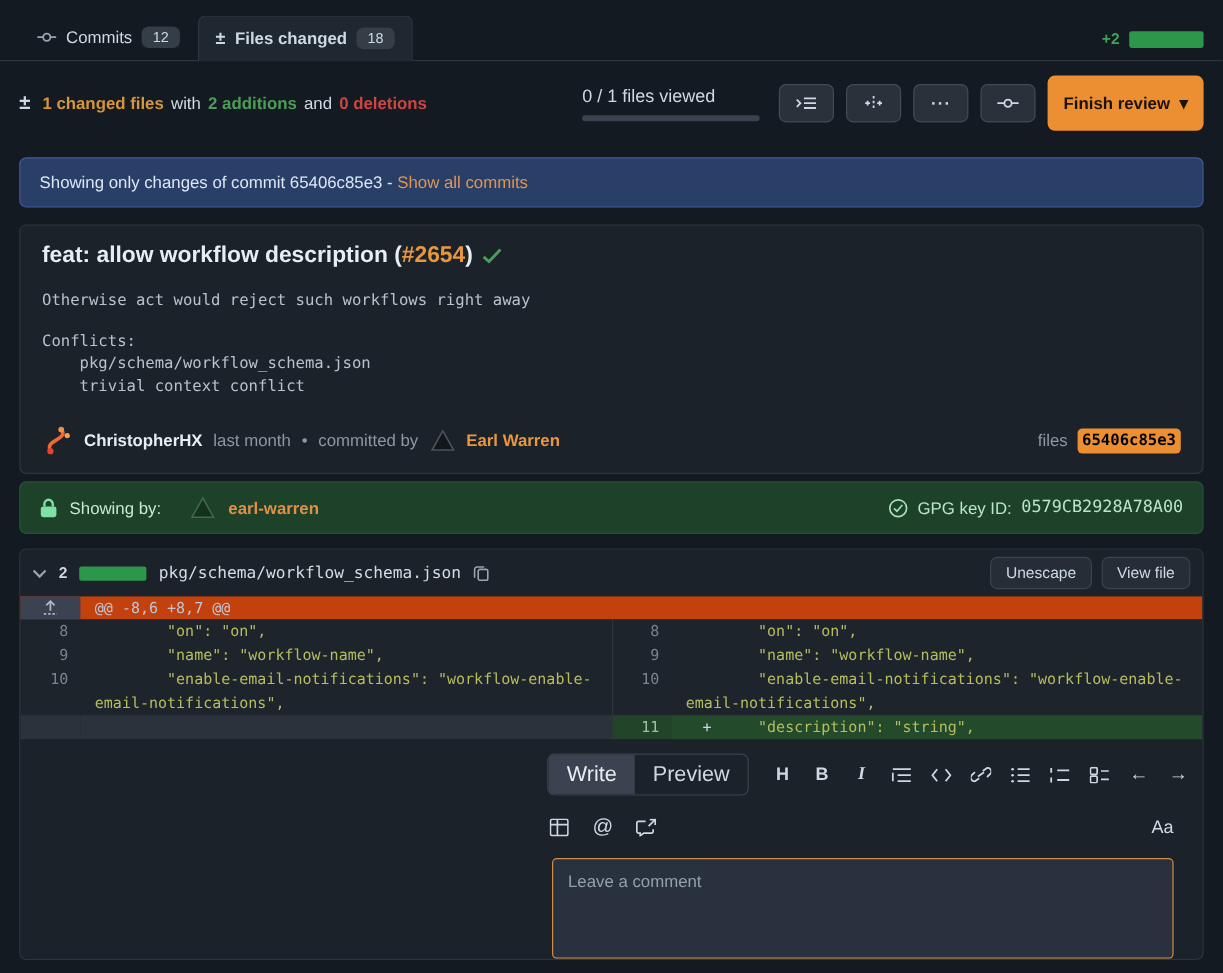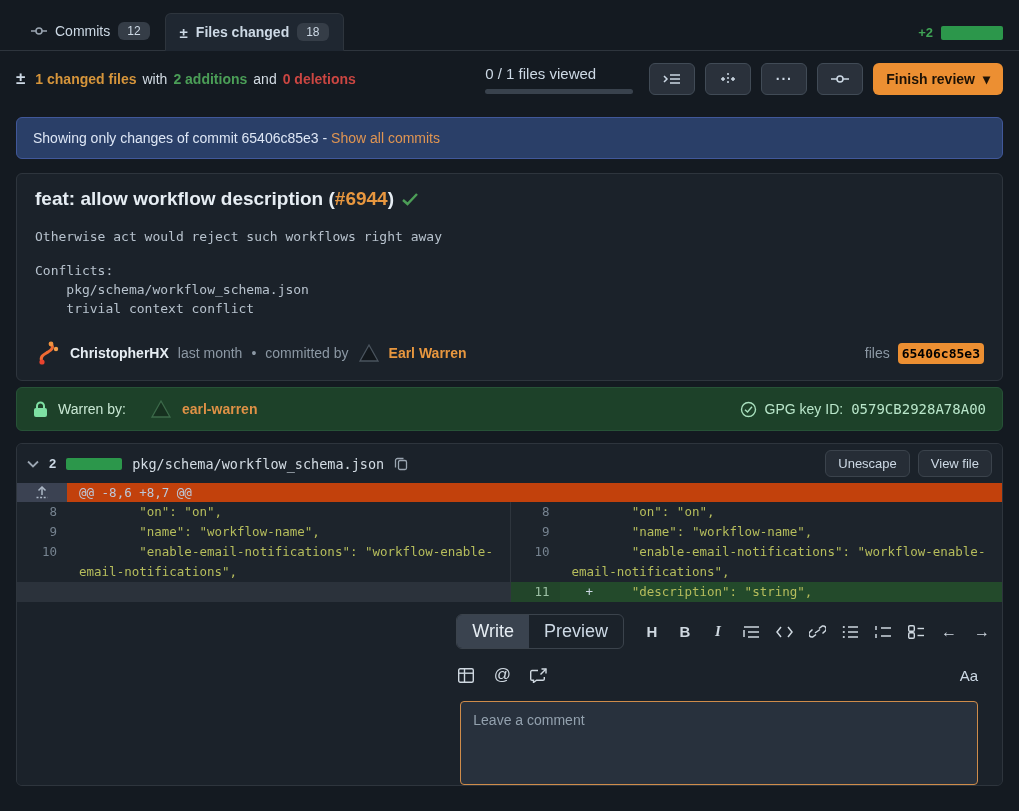--- a/index.html
+++ b/index.html
@@ -31,21 +31,21 @@
   .pm { font-size:17px; color:#cdd9e5; font-weight:bold; margin-right:4px; }
   .gold { color:#d6953b; font-weight:bold; }
   .grn  { color:#4b9e57; font-weight:bold; }
   .red  { color:#cb4642; font-weight:bold; }
   .sumright { margin-left:auto; display:flex; align-items:center; gap:10px; }
   .viewedbox { display:flex; flex-direction:column; align-items:flex-start; margin-right:6px; }
   .viewedbox .vtxt { font-size:15px; color:#cdd9e5; }
   .progress { width:148px; height:5px; background:#39424d; border-radius:3px; margin-top:7px; }
   .ibtn { width:46px; height:32px; background:#2a313b; border:1px solid #414b56; border-radius:6px;
           display:flex; align-items:center; justify-content:center; color:#cdd9e5; cursor:pointer; }
-  .finish { height:32px; background:#ec8f32; color:#1d1206; font-weight:bold; border:none; border-radius:6px;
+  .finish { height:46px; background:#ec8f32; color:#1d1206; font-weight:bold; border:none; border-radius:6px;
             padding:0 13px; display:flex; align-items:center; gap:8px; font-size:14px; cursor:pointer; }
 
   
   .banner { margin:12px 16px 14px 16px; background:#2a3f68; border:1px solid #41589a; border-radius:6px;
             padding:12px 16px; color:#dde6f5; }
   .banner a { color:#e09552; text-decoration:none; cursor:pointer; }
 
   
   .card { margin:0 16px; background:#1b222a; border:1px solid #2e353d; border-radius:6px; }
   .commitcard { padding:14px 18px 14px 18px; }
@@ -191,21 +191,21 @@
 </div>
 
 <div class="banner">
   <span>Showing only changes of commit 65406c85e3 -</span>
   <a>Show all commits</a>
 </div>
 
 <div class="card commitcard">
   <div class="titlerow">
     <div class="ctitle">
-      <span><span>feat: allow workflow description (</span><span class="issue">#6944</span><span>)</span></span>
+      <span><span>feat: allow workflow description (</span><span class="issue">#2654</span><span>)</span></span>
       <svg width="16" height="14" viewBox="0 0 16 14" fill="none" stroke="#4c9e57" stroke-width="2.4">
           <polyline points="1,8 5.5,12 15,2"></polyline>
         </svg>
     </div>
   </div>
   <div class="cbody">
     <div class="blk">Otherwise act would reject such workflows right away</div>
     <div class="blk" style="margin-bottom:0">Conflicts:
     pkg/schema/workflow_schema.json
     trivial context conflict</div>
@@ -230,21 +230,21 @@
       <span class="shabadge">65406c85e3</span>
     </div>
   </div>
 </div>
 
 <div class="signed">
   <svg width="15" height="17" viewBox="0 0 15 17">
       <rect x="1" y="7" width="13" height="9" rx="2" fill="#7ee0a3"></rect>
       <path d="M4 7 V5 a3.5 3.5 0 0 1 7 0 V7" fill="none" stroke="#7ee0a3" stroke-width="2"></path>
     </svg>
-  <span class="lbl">Warren by:</span>
+  <span class="lbl">Showing by:</span>
   <svg width="22" height="20" viewBox="0 0 22 20" style="margin-left:14px">
       <polygon points="11,2 20,18 2,18" fill="#16301f" stroke="#3c6a4a" stroke-width="1.3"></polygon>
     </svg>
   <span class="signer">earl-warren</span>
   <div class="gpg">
     <svg width="17" height="17" viewBox="0 0 17 17" fill="none" stroke="#a8dfbd" stroke-width="1.4">
         <circle cx="8.5" cy="8.5" r="7"></circle>
         <polyline points="5,8.7 7.5,11 12,5.8"></polyline>
       </svg>
     <span>GPG key ID:</span>

